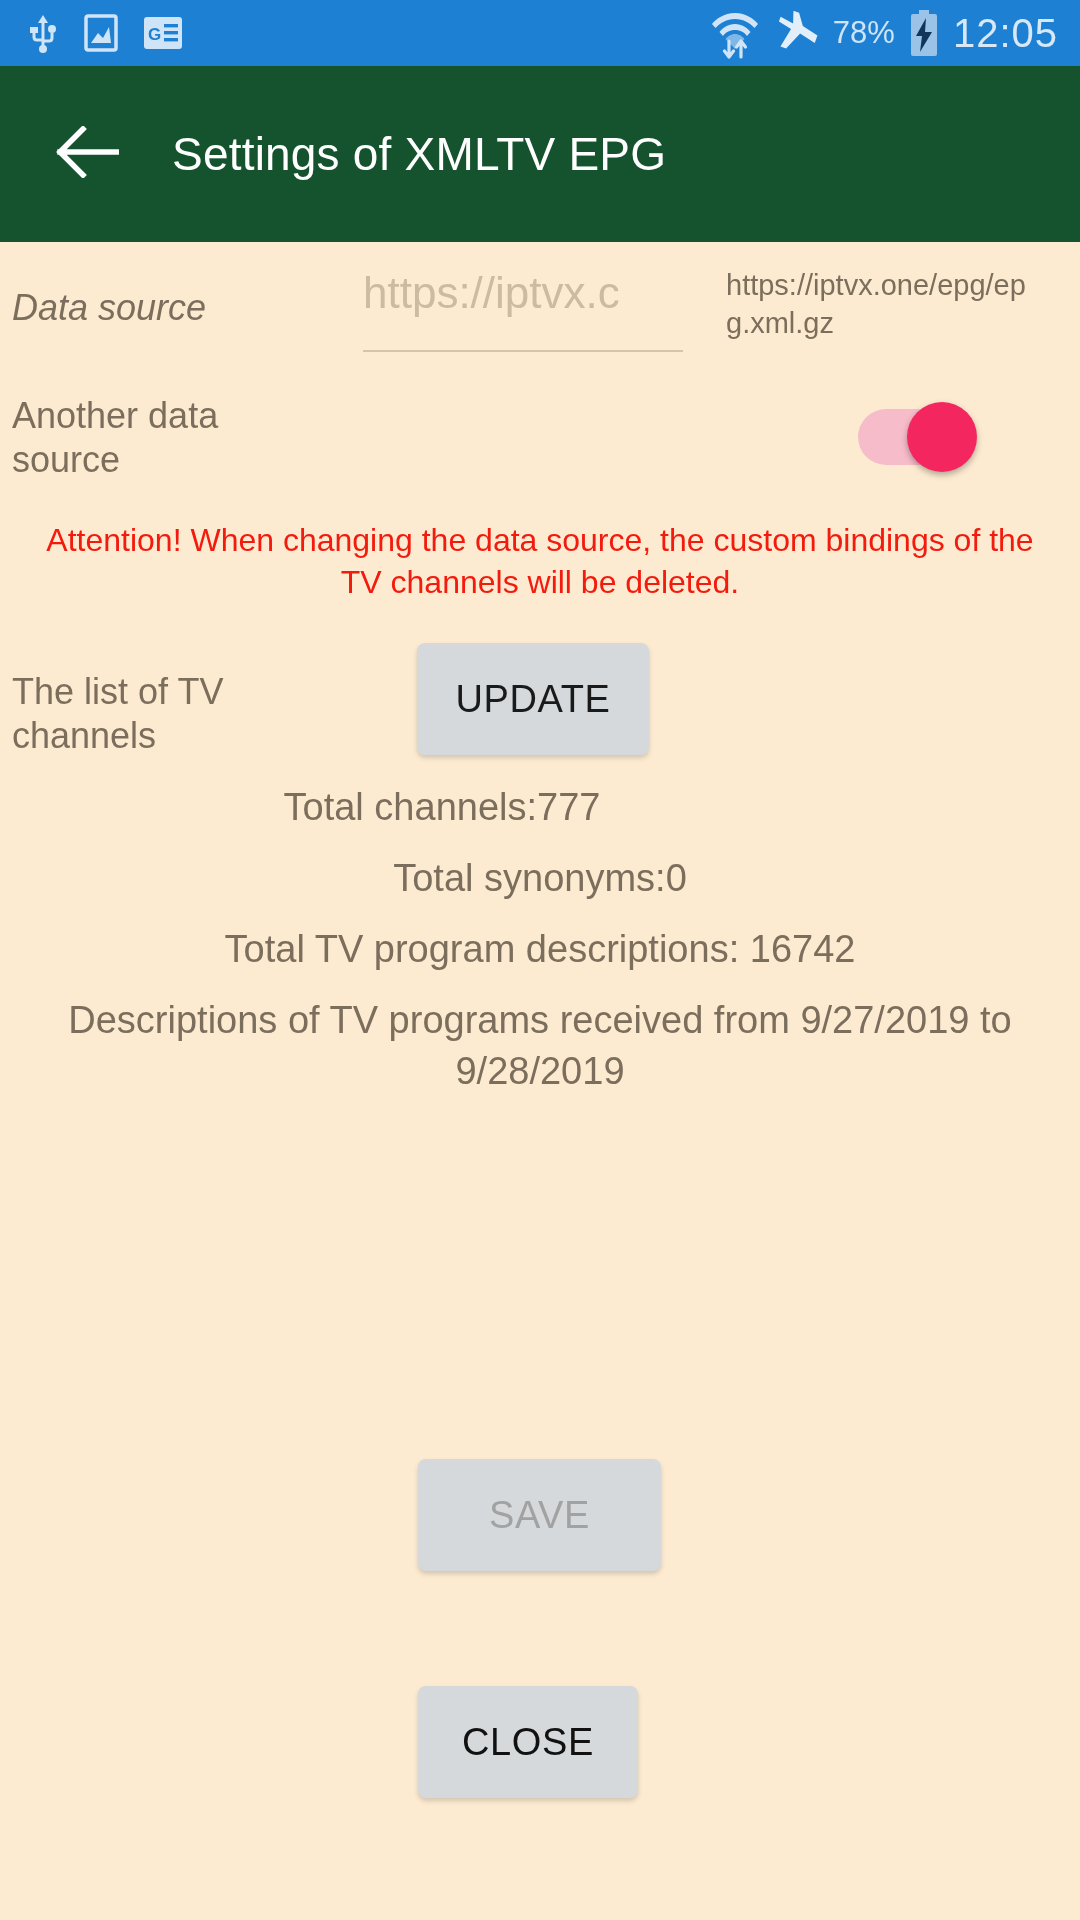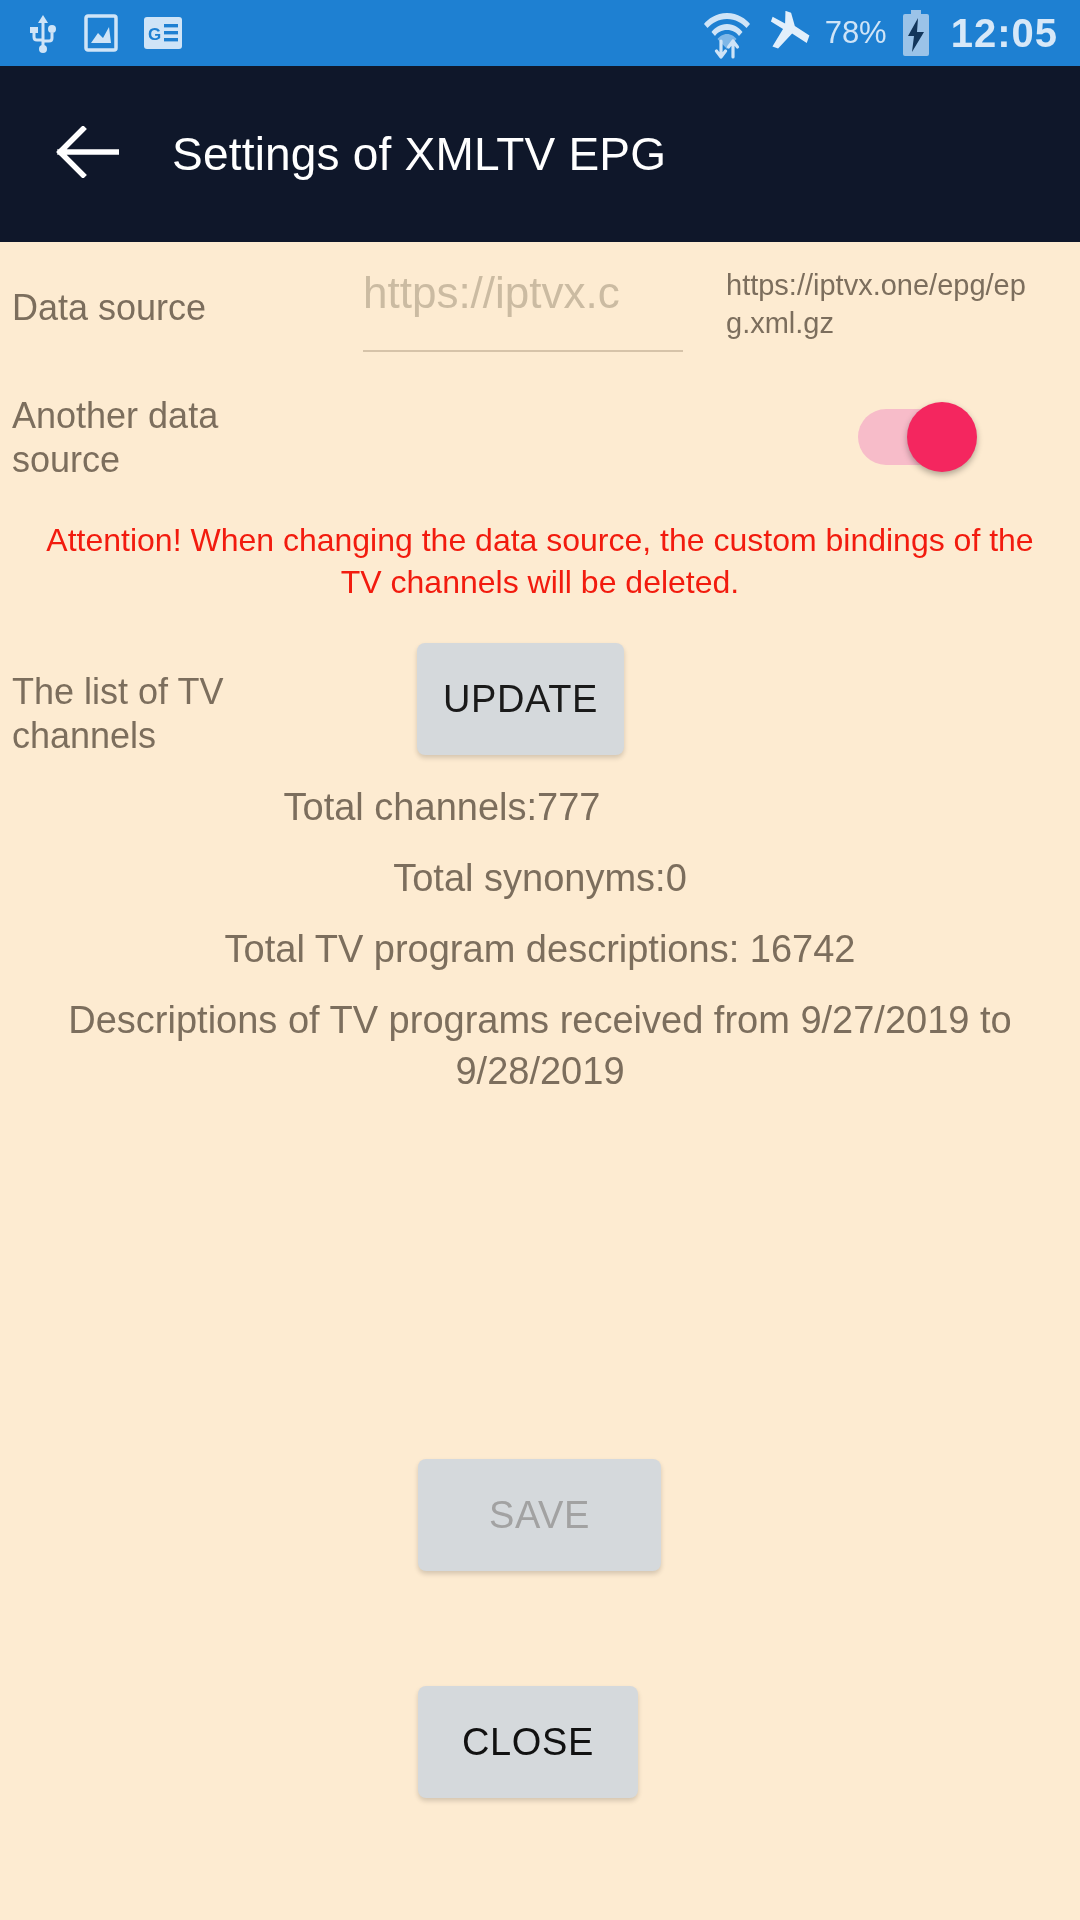--- a/index.html
+++ b/index.html
@@ -44,32 +44,32 @@
   }
   .sb-battery-pct {
     color: #CFE4F7;
     font-size: 31px;
     font-weight: 400;
     letter-spacing: 0px;
   }
   .sb-clock {
     color: #D7E8F8;
     font-size: 40px;
-    font-weight: 700;
+    font-weight: 400;
     letter-spacing: 1px;
-    margin-left: 6px;
+    margin-left: 0;
   }
 
   
   .appbar {
     position: absolute;
     top: 66px; left: 0;
     width: 1080px;
     height: 176px;
-    background: #0f172a;
+    background: #14532d;
     display: flex;
     align-items: center;
     box-sizing: border-box;
     padding-left: 44px;
   }
   .back-btn {
     width: 86px;
     height: 86px;
     display: flex;
     align-items: center;
@@ -114,20 +114,21 @@
     position: absolute;
     top: 0;
     left: 0;
     height: 128px;
   }
   .row-datasource .label {
     position: absolute;
     left: 12px;
     top: 44px;
     width: 290px;
+    font-style: italic;
   }
   .ds-input {
     position: absolute;
     left: 363px;
     top: 22px;
     width: 320px;
     height: 88px;
     overflow: hidden;
     border-bottom: 2px solid #D6C3A9;
     box-sizing: border-box;
@@ -244,21 +245,21 @@
     border-radius: 8px;
     font-family: "Liberation Sans", sans-serif;
     box-shadow: 0 3px 5px rgba(0,0,0,0.16);
     cursor: pointer;
     padding: 0;
   }
   .btn-update {
     position: absolute;
     left: 417px;
     top: 9px;
-    width: 207px;
+    width: 232px;
     height: 112px;
     font-size: 38px;
     color: #1A1A1A;
     letter-spacing: 0.6px;
     font-weight: 400;
   }
 
   
   .stats {
     position: absolute;

